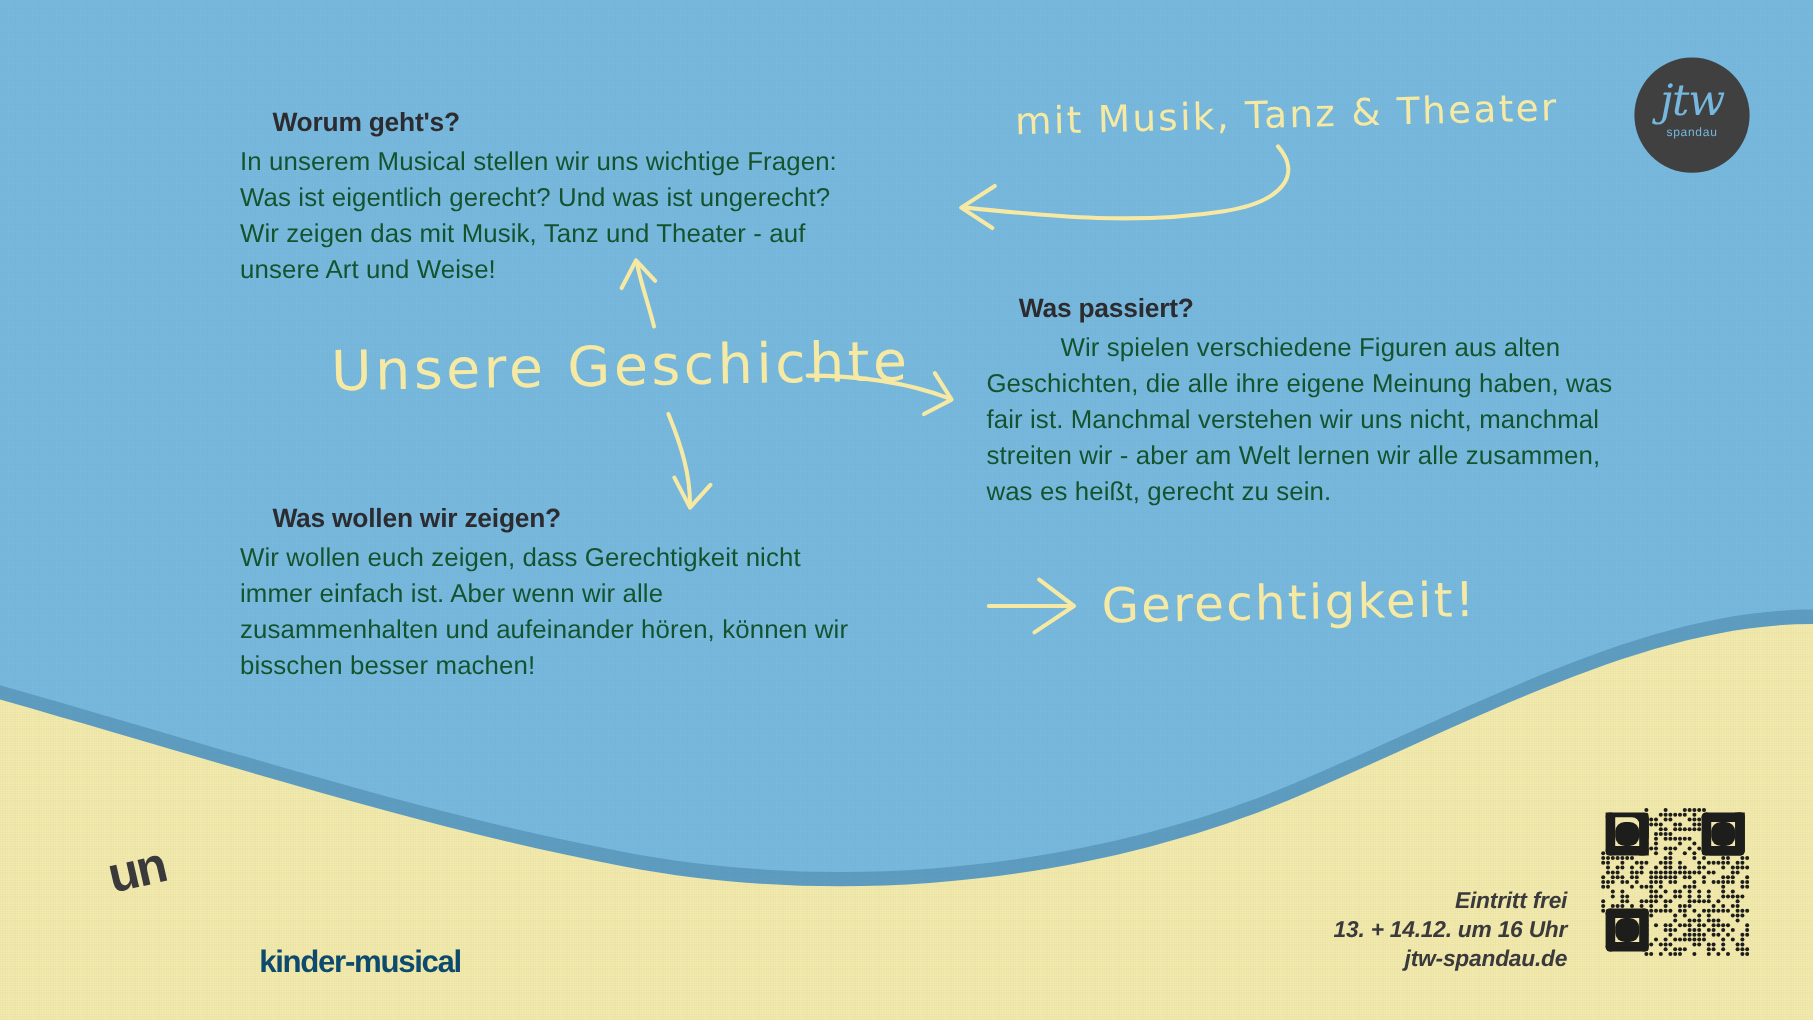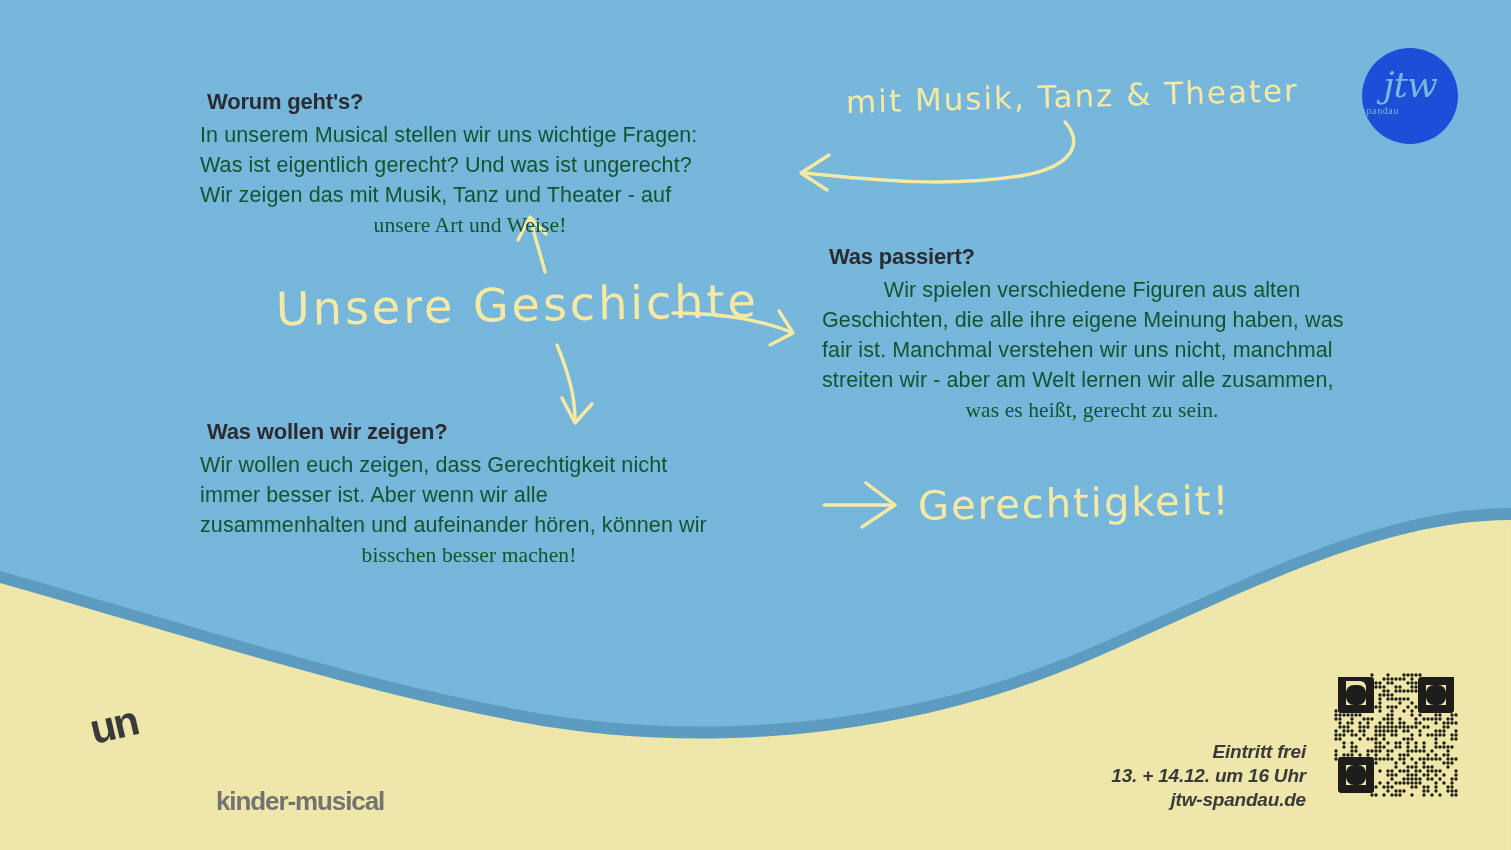--- a/index.html
+++ b/index.html
@@ -24,81 +24,81 @@
     mix-blend-mode:multiply;
   }
   
   .blk{position:absolute;}
   .body-text{
     font-family:"Liberation Sans",sans-serif;
     font-size:21.5px;line-height:30px;color:#14532d;
     text-align:justify;text-justify:inter-word;
     letter-spacing:.1px;
   }
-  .body-text .last-line{display:block;text-align:center;font-family:Liberation Serif, serif;}
+  .body-text .last-line{display:block;text-align:left;}
   .heading{
     display:inline-block;position:relative;
     font-size:22px;font-weight:bold;color:#2c2c30;
     letter-spacing:-.2px;
     padding:1px 9px 2px 7px;margin-bottom:3px;
   }
   .heading::before{
     content:"";position:absolute;left:-6px;right:-7px;top:2px;bottom:0px;
     background:#f7eda6;
     border-radius:11px 8px 10px 9px/9px 11px 8px 10px;
     transform:rotate(-.5deg);
     z-index:-1;
     box-shadow:0 0 0 0 transparent;
   }
-  .heading span{position:relative;z-index:1;}
+  .heading span{position:relative;z-index:1;margin-left:20px;}
   
   .marker{
     position:absolute;
     font-family:"DejaVu Sans",sans-serif;
     color:#f6e9a4;
     font-weight:400;
     letter-spacing:1.5px;
     white-space:nowrap;
   }
   #hw-geschichte{font-size:46px;left:276px;top:278px;letter-spacing:3px;transform:rotate(-1deg);}
   #hw-musik{font-size:31px;left:846px;top:78px;letter-spacing:2px;transform:rotate(-1.5deg);}
   #hw-gerechtigkeit{font-size:40px;left:918px;top:480px;letter-spacing:2px;transform:rotate(-1deg);}
   
   #jtw-logo{
     position:absolute;left:1362px;top:48px;width:96px;height:96px;
-    border-radius:50%;background:#1d4ed8;
+    border-radius:50%;background:#404040;
   }
   #jtw-logo .jtw-word{
     position:absolute;left:0;right:0;top:17px;text-align:center;
     font-family:"DejaVu Serif",serif;font-style:italic;
     font-size:36px;color:#76b7dd;letter-spacing:-1px;line-height:40px;
   }
   #jtw-logo .jtw-sub{
-    position:absolute;left:0;right:0;top:57px;
-    font-family:Liberation Serif, serif;
+    position:absolute;left:0;right:0;top:57px;text-align:center;
+    font-family:Liberation Sans, sans-serif;
     font-size:10px;color:#76b7dd;letter-spacing:.6px;
   }
   
   #brand{position:absolute;left:92px;top:706px;width:330px;height:105px;}
   #brand .un{
     position:absolute;left:4px;top:0px;
     font-size:42px;font-weight:bold;color:#3a3a3c;
     font-family:"Liberation Sans",sans-serif;
     letter-spacing:-2px;
     transform:rotate(-13deg);transform-origin:left bottom;
   }
   #brand .gerecht{
     position:absolute;left:78px;top:14px;
     font-size:74px;font-weight:bold;color:#3a3a3c;
     font-family:"Liberation Sans",sans-serif;
     letter-spacing:-3.2px;line-height:74px;
   }
   #brand .kinder{
     position:absolute;left:124px;top:80px;
-    font-size:26px;font-weight:bold;color:#737373;
+    font-size:26px;font-weight:bold;color:#0c4a6e;
     font-family:"Liberation Sans",sans-serif;
     letter-spacing:-1.1px;
   }
   
   #info{
     position:absolute;right:205px;top:740px;width:260px;
     text-align:right;
     font-size:19px;line-height:24px;font-weight:bold;color:#3a3a3c;
     font-family:"Liberation Sans",sans-serif;letter-spacing:-.2px;font-style:italic;
   }
@@ -185,21 +185,21 @@
       <div class="last-line">was es heißt, gerecht zu sein.</div>
     </div>
   </div>
 
   <div class="blk" style="left:200px;top:418px;width:538px;">
     <div class="heading">
       <span>Was wollen wir zeigen?</span>
     </div>
     <div class="body-text">
       <div>Wir wollen euch zeigen, dass Gerechtigkeit nicht</div>
-      <div>immer besser ist. Aber wenn wir alle</div>
+      <div>immer einfach ist. Aber wenn wir alle</div>
       <div>zusammenhalten und aufeinander hören, können wir</div>
       <div class="last-line">bisschen besser machen!</div>
     </div>
   </div>
 
   <div class="marker" id="hw-geschichte">Unsere Geschichte</div>
   <div class="marker" id="hw-musik">mit Musik, Tanz &amp; Theater</div>
   <div class="marker" id="hw-gerechtigkeit">Gerechtigkeit!</div>
 
   <div id="brand">

